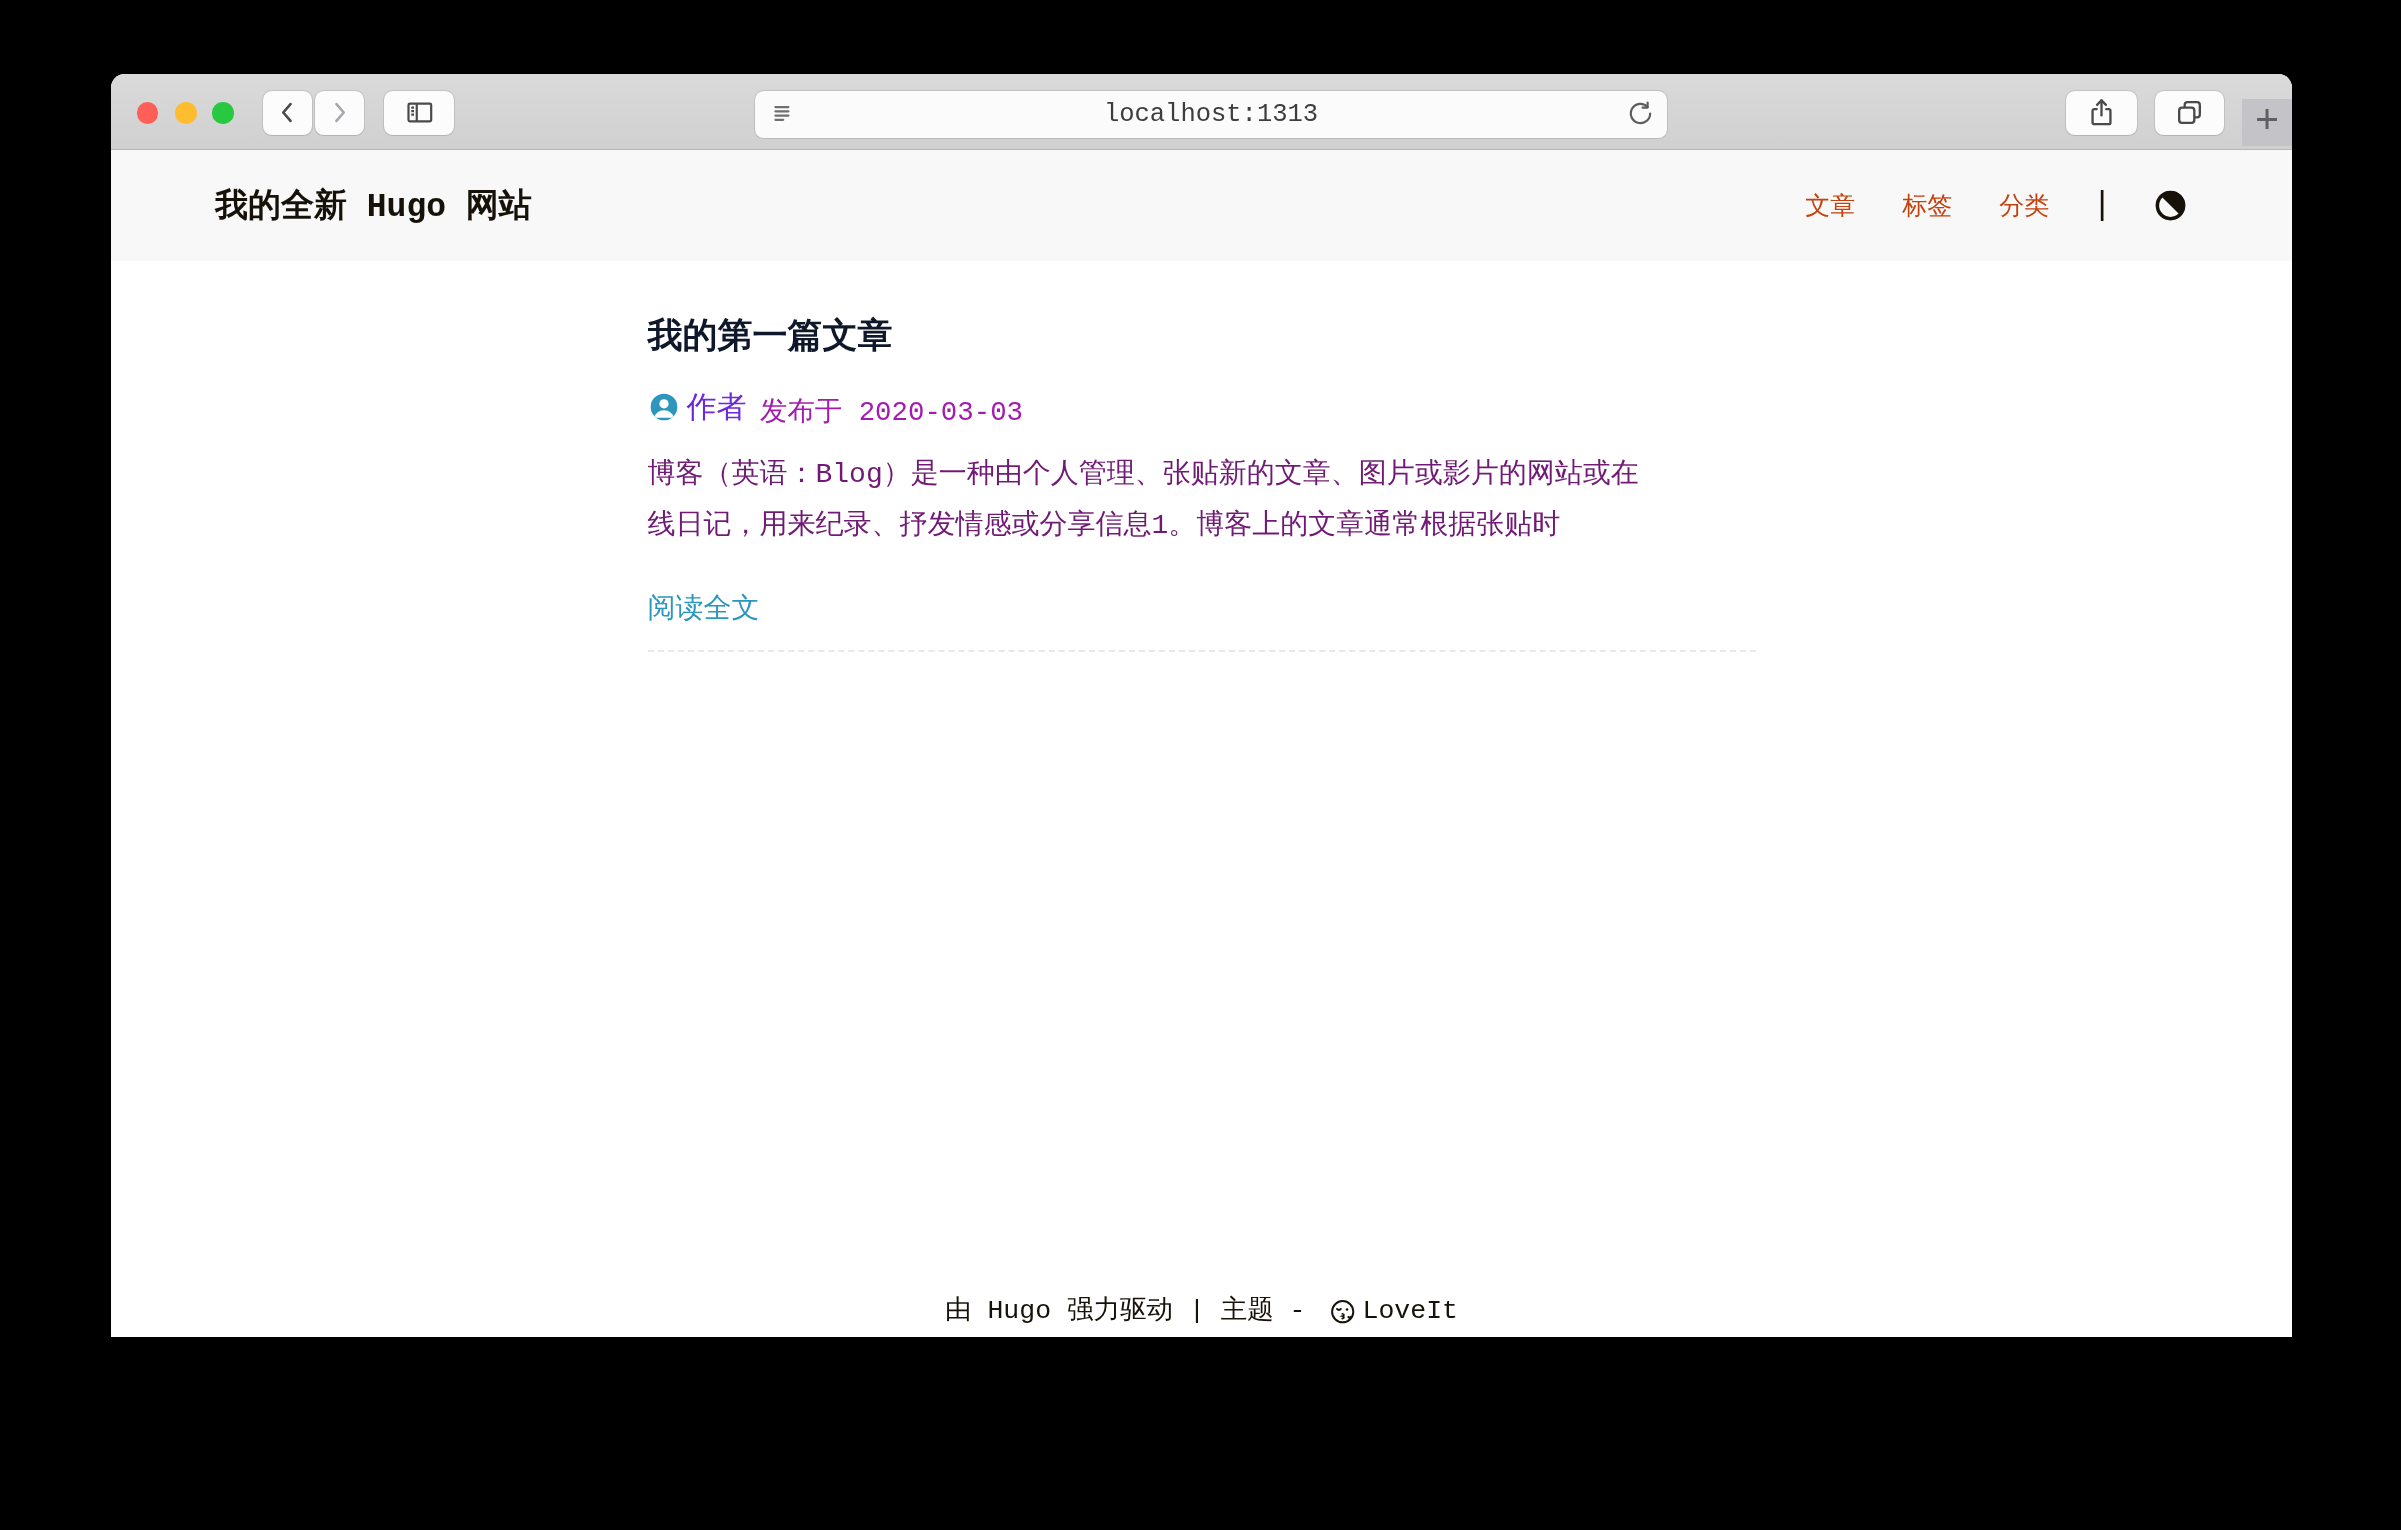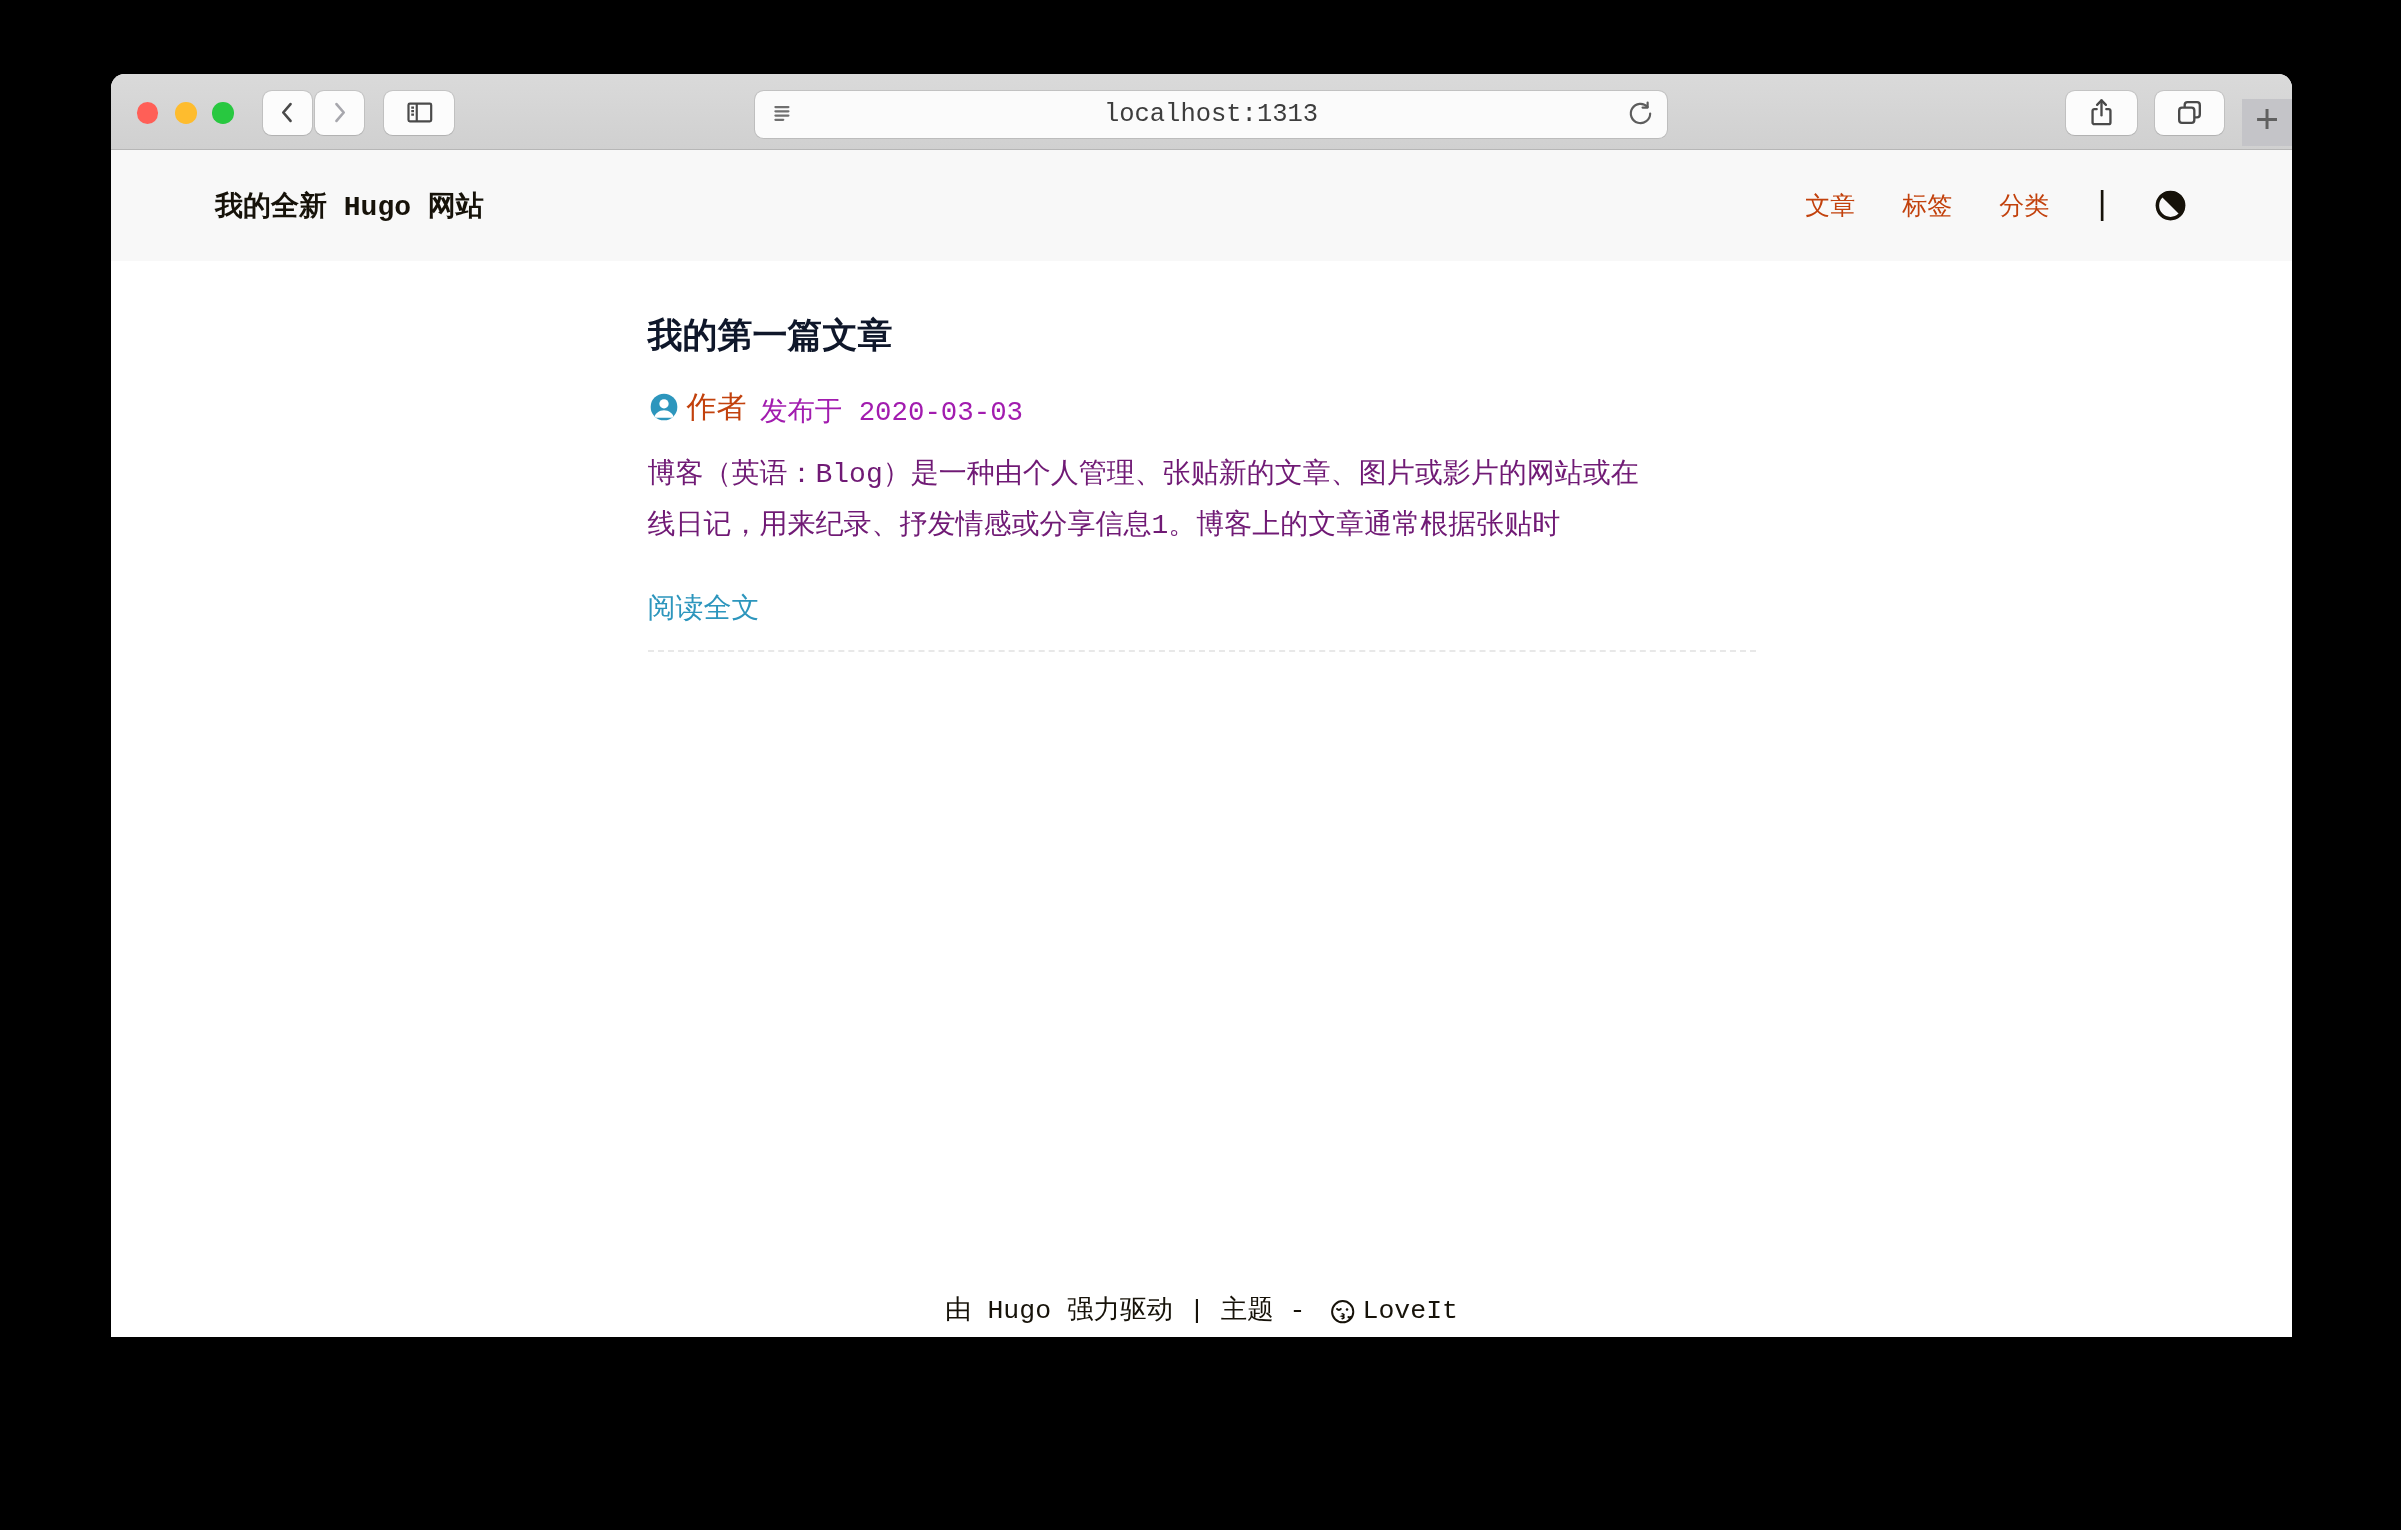--- a/index.html
+++ b/index.html
@@ -30,33 +30,33 @@
   .url-ico-left{position:absolute;left:13.7px;top:7.8px;}
   .url-ico-right{position:absolute;right:11.8px;top:8.8px;}
   .newtab{position:absolute;left:2131px;top:24.5px;width:50px;height:47px;background:#c4c4c8;
           display:flex;align-items:center;justify-content:center;font-size:41px;font-weight:300;
           color:#606060;line-height:1;}
 
   
   .page{flex:1;display:flex;flex-direction:column;background:#fff;min-height:0;}
   .site-header{flex:none;height:111px;background:#f8f8f8;display:flex;align-items:center;
                justify-content:space-between;padding:0 104px;}
-  .site-title{font-size:28px;font-weight:bold;color:#161209;cursor:pointer;}
+  .site-title{font-size:33px;font-weight:bold;color:#161209;cursor:pointer;}
   .nav{display:flex;align-items:center;}
   .nav-item{font-size:25px;color:#c2410c;margin-left:47px;cursor:pointer;text-align:center;}
   .nav-item:first-child{margin-left:0;}
   .nav-sep{margin-left:43px;font-size:33px;font-weight:200;color:#161209;}
   .theme-toggle{margin-left:41px;display:flex;align-items:center;cursor:pointer;}
 
   main{flex:1;min-height:0;}
   .content{width:1108px;margin:0 auto;padding-top:56px;}
   .post-title{margin:0;font-size:35px;line-height:43px;font-weight:600;color:#0f172a;cursor:pointer;}
   .post-meta{margin-top:25.5px;display:flex;align-items:center;}
   .author-icon{display:flex;margin-right:6.9px;}
-  .author{font-size:30px;font-weight:500;color:#c2410c;margin-right:13.7px;cursor:pointer;}
+  .author{font-size:30px;font-weight:500;color:#6d28d9;margin-right:13.7px;cursor:pointer;}
   .published{font-size:27.4px;color:#a21caf;margin-top:7px;}
   .summary{margin-top:20.6px;max-width:1019px;font-size:28px;line-height:51px;color:#701a75;}
   .read-more{display:inline-block;margin-top:9.8px;font-size:28px;color:#2d96bd;cursor:pointer;}
   .divider{margin-top:23.5px;border-top:2px dashed #e8e8e8;height:0;}
 
   footer{flex:none;text-align:center;padding-bottom:9.8px;color:#161209;}
   .f-line1{font-size:26.5px;line-height:43px;display:flex;justify-content:center;align-items:center;}
   .f-line1 span{white-space:pre;}
   .f-link{cursor:pointer;}
   .kiss-icon{display:flex;margin:0 5.9px 0 7.8px;}

